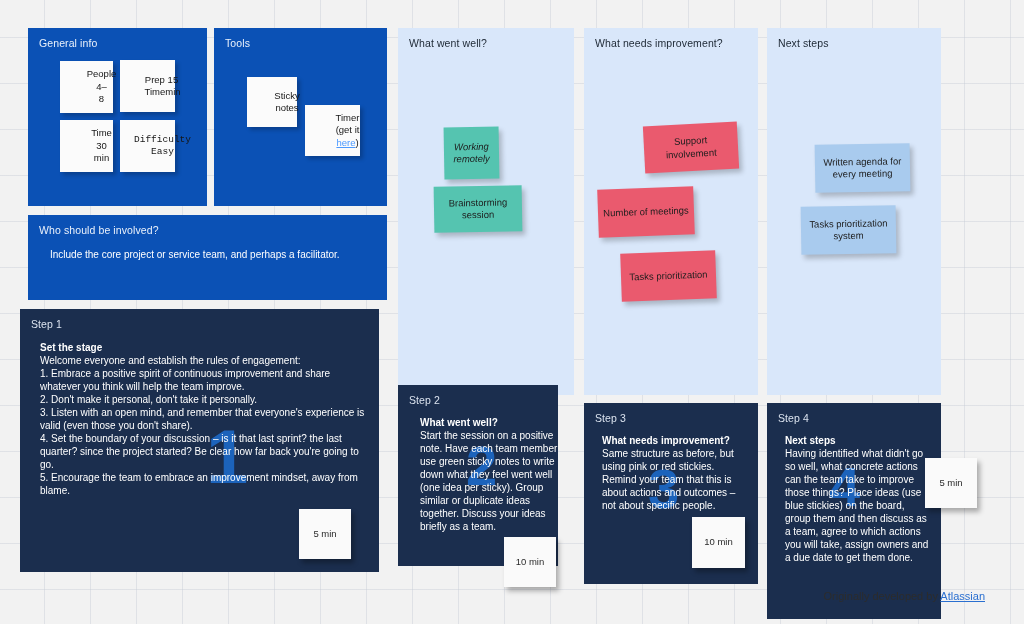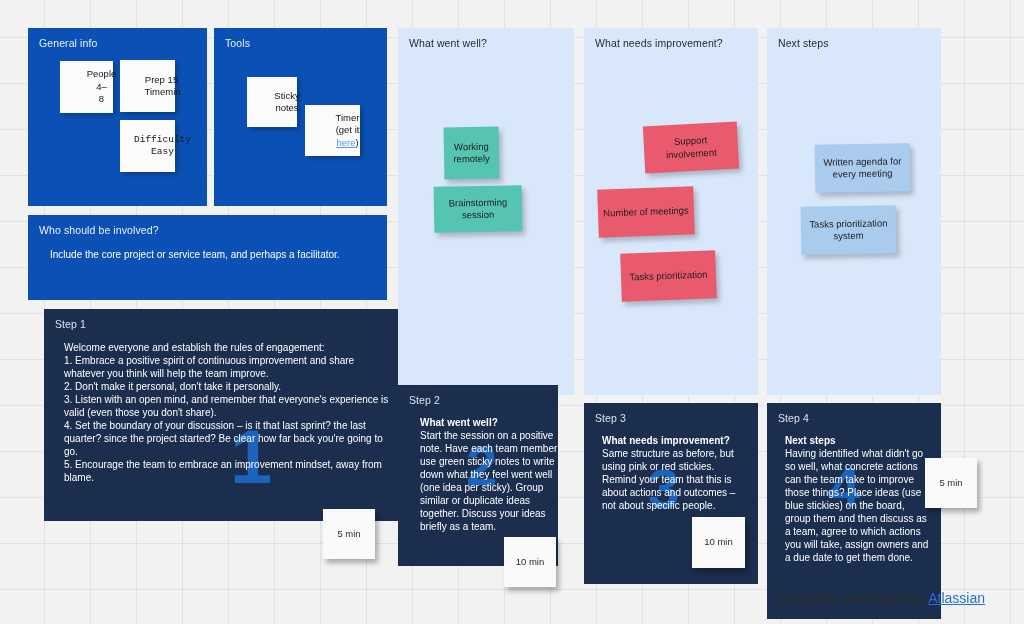--- a/index.html
+++ b/index.html
@@ -77,21 +77,21 @@
     font-family: "Liberation Sans", sans-serif;
     line-height: 1;
     pointer-events: none;
     user-select: none;
   }
 
   .step-heading { font-weight: bold; display: block; }
 
   .footer {
     position: absolute;
-    font-size: 14px;
+    font-size: 11px;
     color: #2c2c2c;
     right: 39px; top: 590px; margin-left: 44px;
   }
   .footer a { color: #2a6fd0; }
 </style>
 </head>
 <body>
 
 <div id="board">
 
@@ -101,20 +101,24 @@
     <div class="sticky white" style="left:32px; top:33px; width:53px; height:52px; flex-direction:column;">
       <span>People</span>
       <span>4–8</span>
     </div>
 
     <div class="sticky white" style="left:92px; top:32px; width:55px; height:52px; flex-direction:row;">
       <span>Prep Time</span>
       <span>15 min</span>
     </div>
 
+    <div class="sticky white" style="left:32px; top:92px; width:53px; height:52px; flex-direction:column;">
+      <span>Time</span>
+      <span>30 min</span>
+    </div>
 
     <div class="sticky white" style="left:92px; top:92px; width:55px; height:52px; flex-direction:column;font-family:Liberation Mono, monospace;">
       <span>Difficulty</span>
       <span>Easy</span>
     </div>
   </div>
 
   <div class="panel panel-blue" style="left:28px; top:215px; width:359px; height:85px;">
     <div class="panel-title">Who should be involved?</div>
     <div class="panel-body" style="left:22px; top:33px; width:320px;">Include the core project or service team, and perhaps a facilitator.</div>
@@ -125,43 +129,44 @@
 
     <div class="sticky white" style="left:33px; top:49px; width:50px; height:50px; flex-direction:column;">
       <span>Sticky notes</span>
     </div>
 
     <div class="sticky white" style="left:91px; top:77px; width:55px; height:51px;">
       <span><span>Timer (get it </span><a href="#">here</a><span>)</span></span>
     </div>
   </div>
 
-  <div class="panel panel-navy" style="left:44px; top:309px; width:359px; height:212px; overflow:visible;">
+  <div class="panel panel-navy" style="left:20px; top:309px; width:359px; height:263px; overflow:visible;">
     <div class="panel-title">Step 1</div>
 
     <div class="watermark" style="left:186px; top:110px; font-size:76px;">1</div>
 
     <div class="panel-body" style="left:20px; top:32px; width:330px;">
+      <span class="step-heading">Set the stage</span>
       <span style="white-space:pre-line;">Welcome everyone and establish the rules of engagement:
 1. Embrace a positive spirit of continuous improvement and share whatever you think will help the team improve.
 2. Don't make it personal, don't take it personally.
 3. Listen with an open mind, and remember that everyone's experience is valid (even those you don't share).
 4. Set the boundary of your discussion – is it that last sprint? the last quarter? since the project started? Be clear how far back you're going to go.
 5. Encourage the team to embrace an improvement mindset, away from blame.</span>
     </div>
 
     <div class="sticky time" style="left:279px; top:200px; width:52px; height:50px;">
       <span>5 min</span>
     </div>
   </div>
 
   <div class="panel panel-light" style="left:398px; top:28px; width:176px; height:367px;">
     <div class="panel-title">What went well?</div>
 
-    <div class="sticky green" style="left:46px; top:99px; width:55px; height:52px; transform:rotate(-1deg);">
+    <div class="sticky green" style="left:46px; top:99px; width:55px; height:52px; transform:rotate(-1deg);font-style:italic;">
       <span>Working remotely</span>
     </div>
 
     <div class="sticky green" style="left:36px; top:158px; width:88px; height:46px; transform:rotate(-1deg);">
       <span>Brainstorming session</span>
     </div>
   </div>
 
   <div class="panel panel-light" style="left:584px; top:28px; width:174px; height:367px;">
     <div class="panel-title">What needs improvement?</div>

